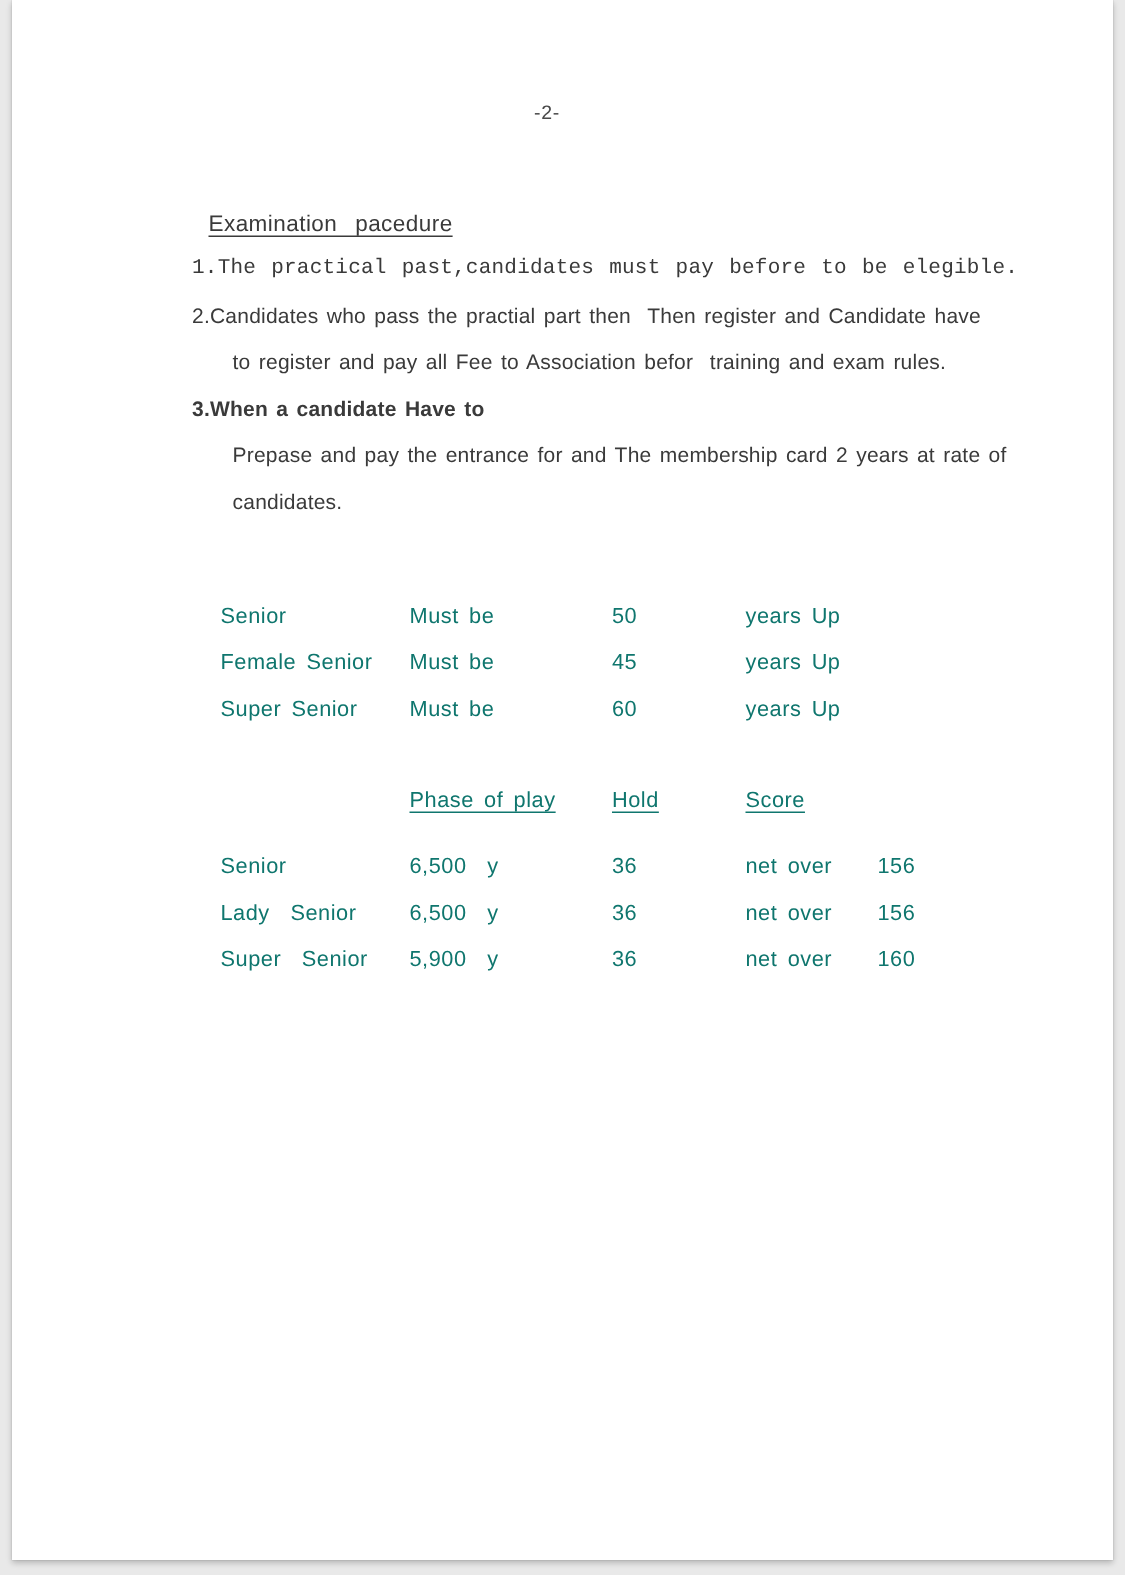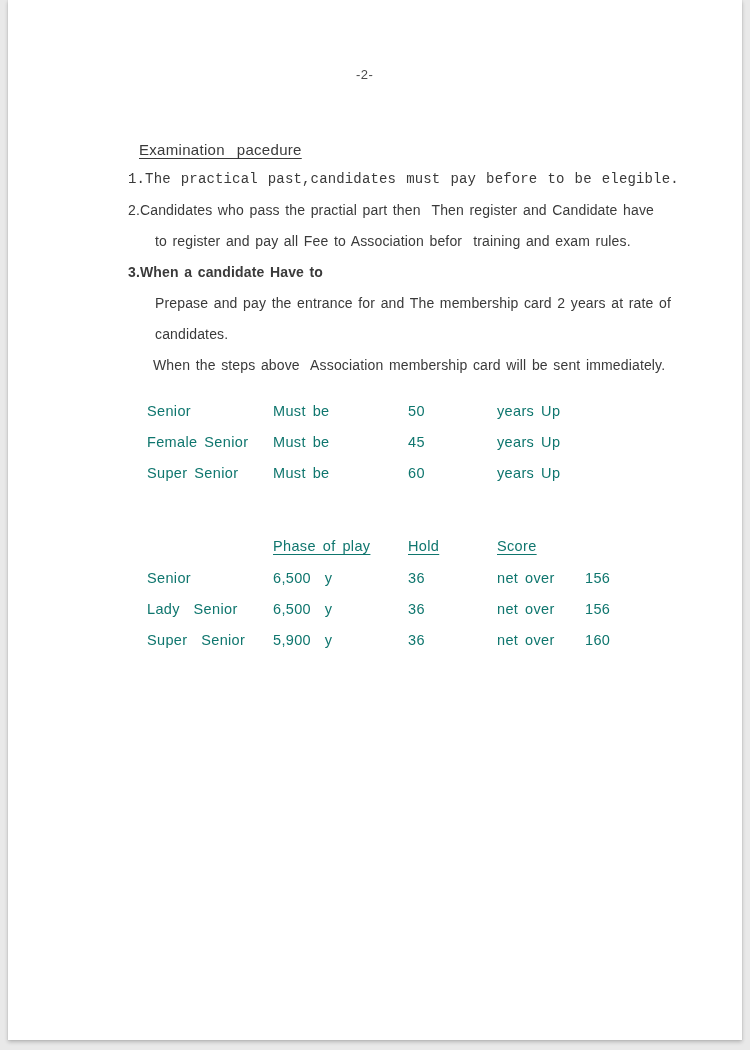--- a/index.html
+++ b/index.html
@@ -50,21 +50,21 @@
   .l5 { left: 147px; top: 294px; }
   .l6 { left: 147px; top: 325px; }
   .l7 { left: 145px; top: 356px; }
 
   
   .trow {
     position: absolute;
     left: 0; width: 100%; height: 21px;
   }
   .e1 { top: 401px; } .e2 { top: 432px; } .e3 { top: 463px; }
-  .ph { top: 536px; }
+  .ph { top: 524px; }
   .p1 { top: 568px; } .p2 { top: 599px; } .p3 { top: 630px; }
 
   .cell {
     position: absolute;
     top: 0;
     color: #0f766e;
     font-size: 14.5px;
     line-height: 20px;
     white-space: pre;
     letter-spacing: 0.35px;
@@ -89,21 +89,20 @@
   <div class="line pageno">-2-</div>
 
   <div class="line heading">Examination  pacedure</div>
 
   <div class="line l1">1.The practical past,candidates must pay before to be elegible.</div>
   <div class="line l2">2.Candidates who pass the practial part then  Then register and Candidate have</div>
   <div class="line l3">to register and pay all Fee to Association befor  training and exam rules.</div>
   <div class="line l4">3.When a candidate Have to</div>
   <div class="line l5">Prepase and pay the entrance for and The membership card 2 years at rate of</div>
   <div class="line l6">candidates.</div>
-  <div class="line l7">When the steps above  Association membership card will be sent immediately.</div>
 
   <div class="trow e1">
     <span class="cell col-a">Senior</span>
     <span class="cell col-b">Must be</span>
     <span class="cell col-c">50</span>
     <span class="cell col-d">years Up</span>
   </div>
   <div class="trow e2">
     <span class="cell col-a">Female Senior</span>
     <span class="cell col-b">Must be</span>

